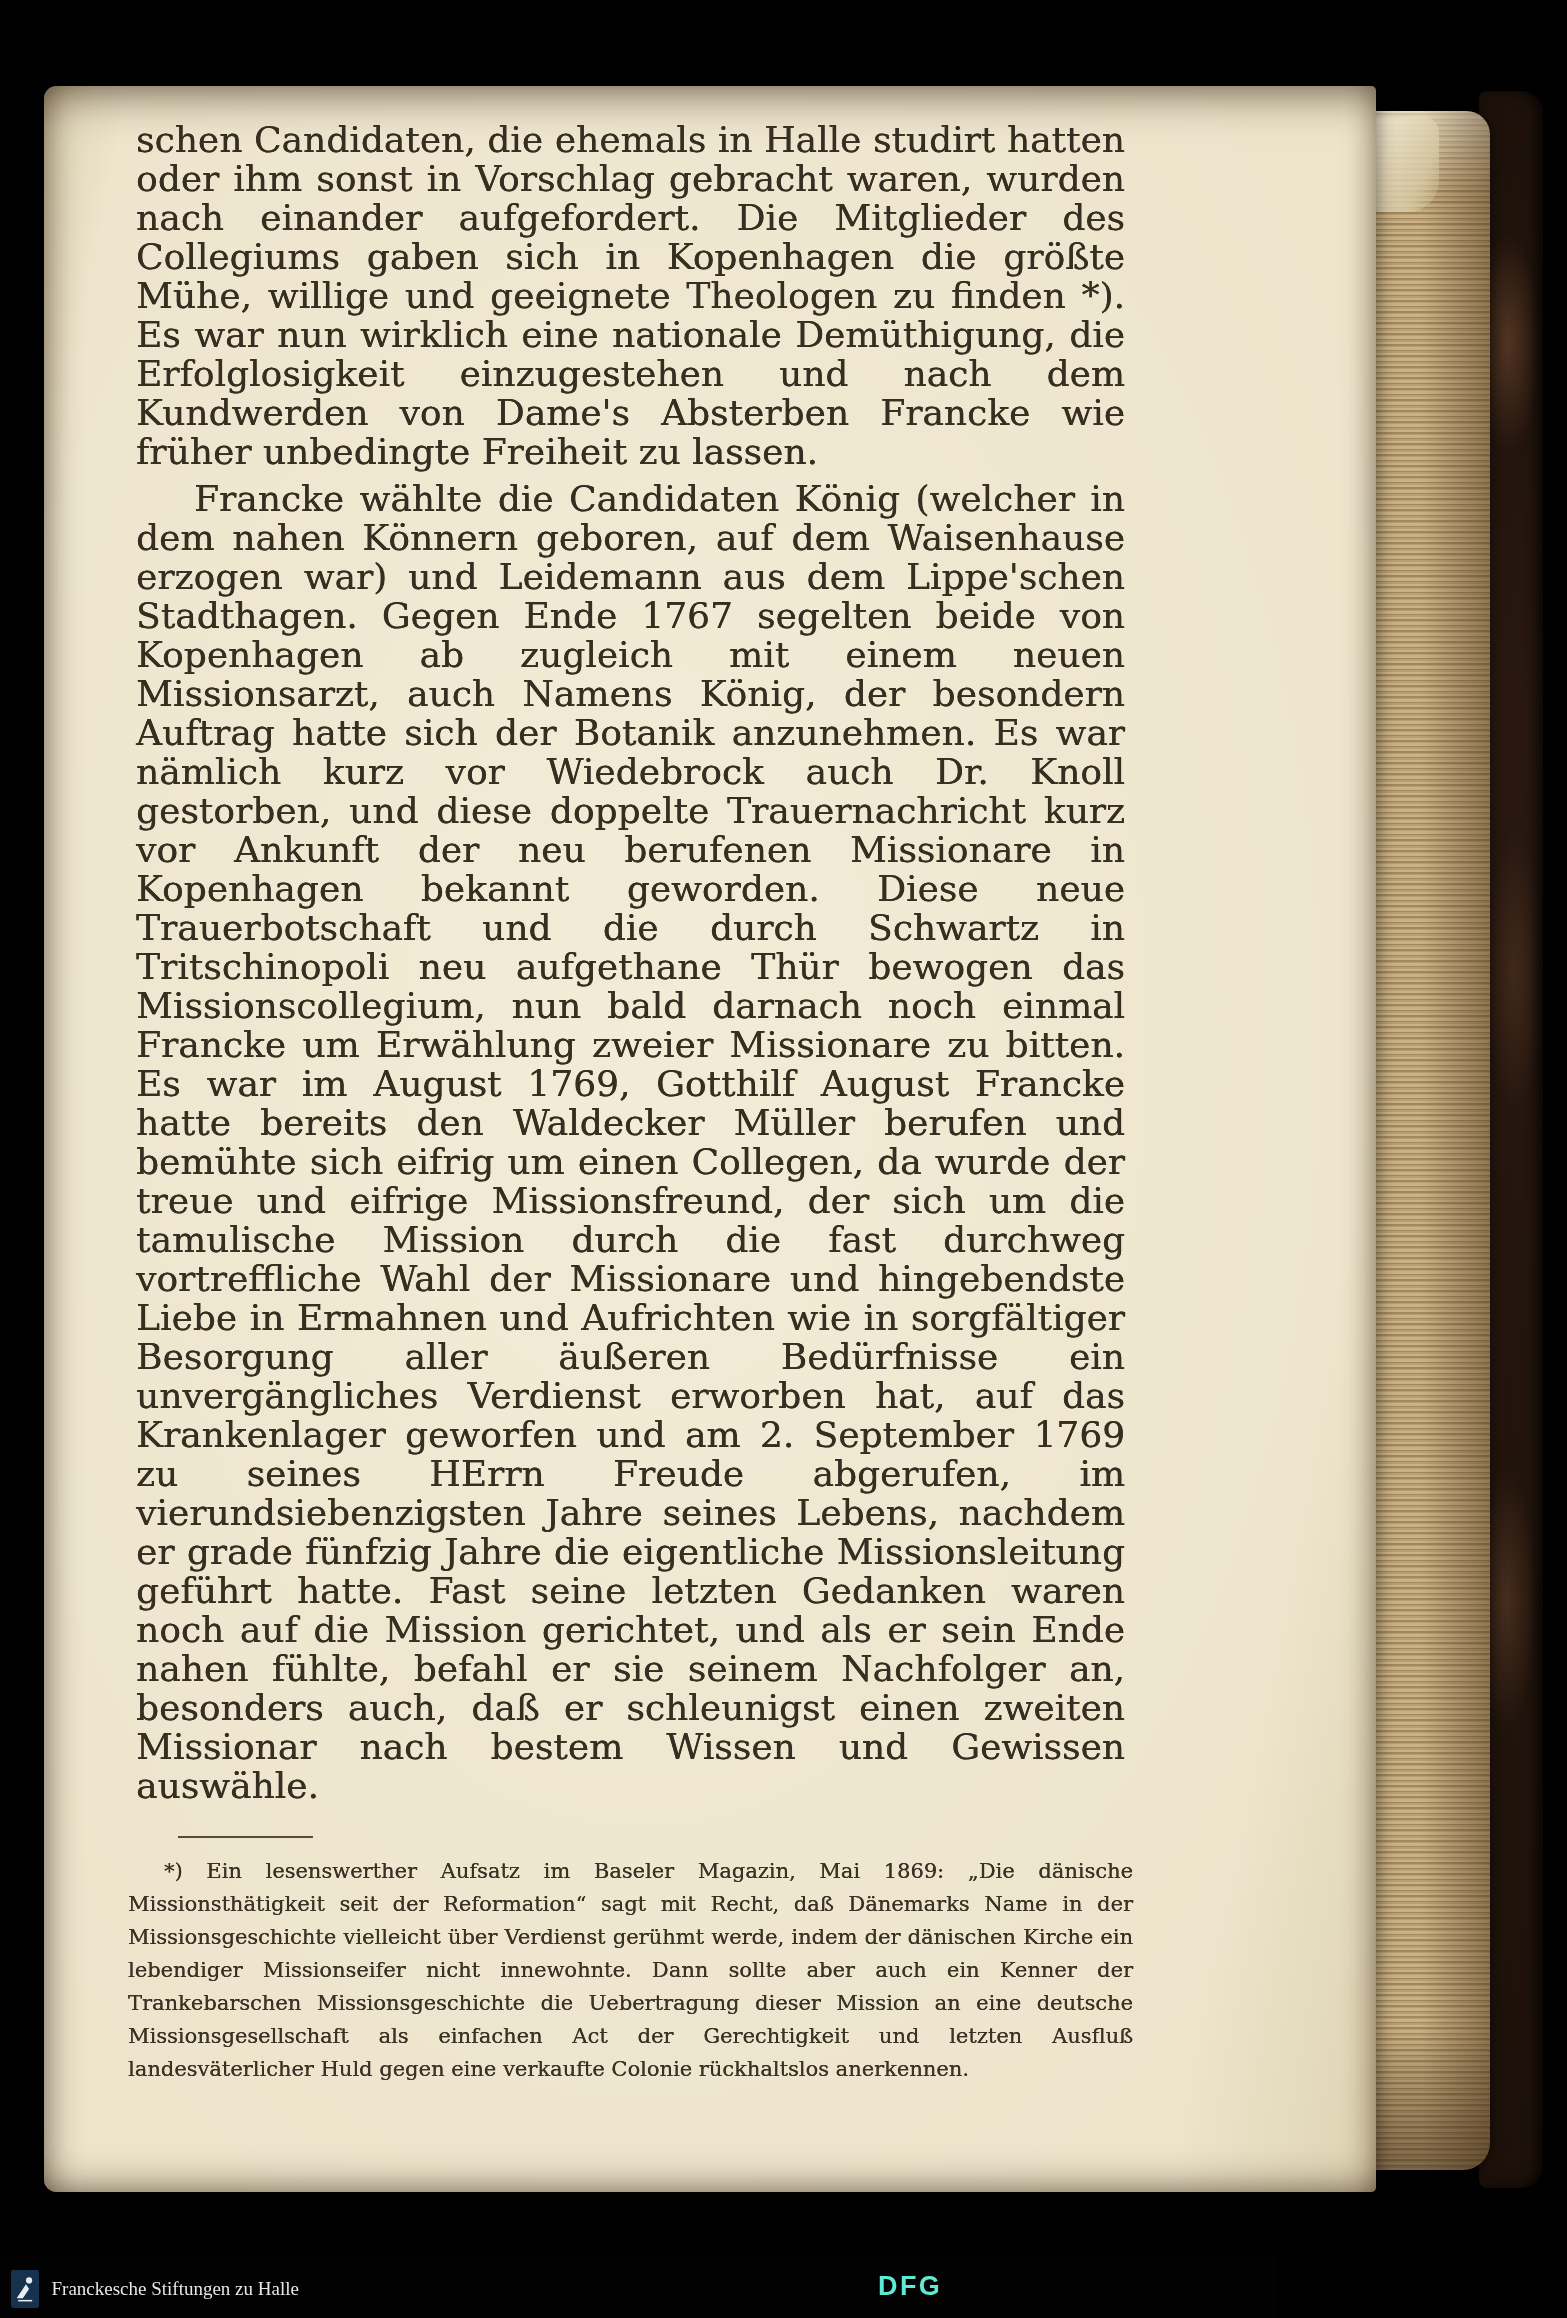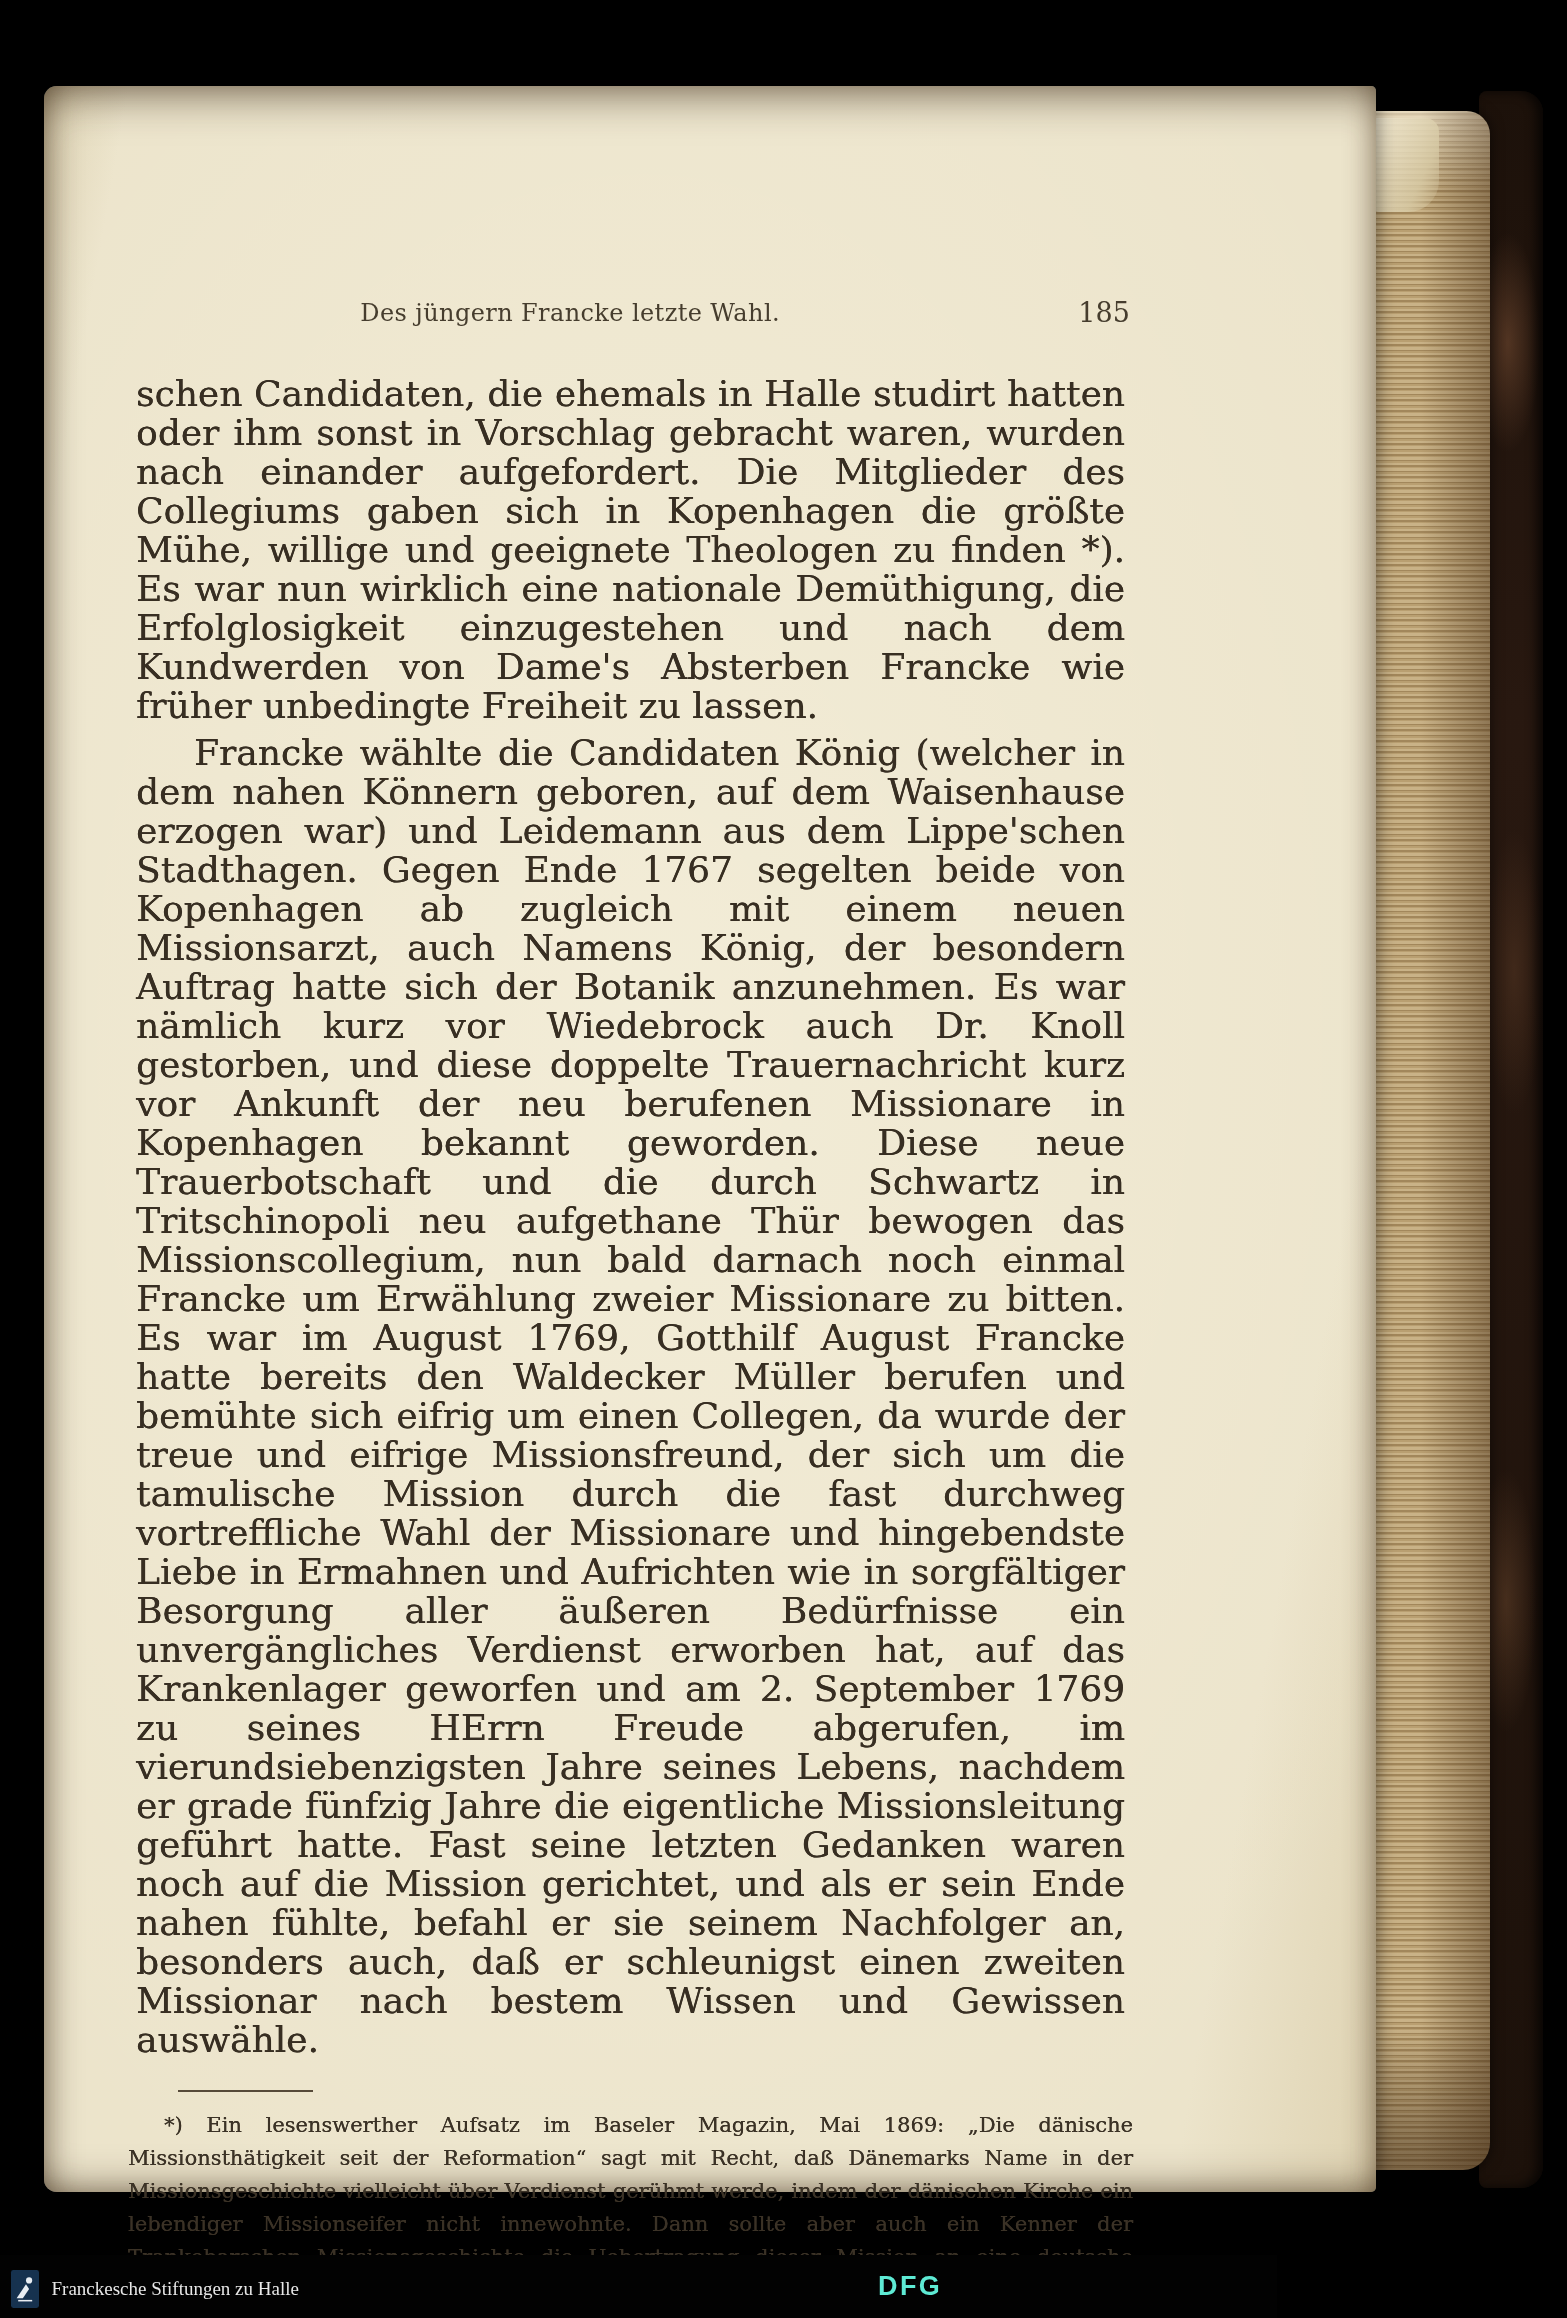--- a/index.html
+++ b/index.html
@@ -99,24 +99,20 @@
 
 <div class="stage">
 
   <div class="cover"></div>
   <div class="fore-edge"></div>
   <div class="edge-highlight"></div>
 
   <div class="page">
     <div class="content">
 
-      <div class="header">
-        <span class="running-title">Des jüngern Francke letzte Wahl.</span>
-        <span class="page-number">185</span>
-      </div>
 
       <p class="body first">schen Candidaten, die ehemals in Halle studirt hatten oder ihm sonst in Vorschlag gebracht waren, wurden nach einander aufgefordert. Die Mitglieder des Collegiums gaben sich in Kopenhagen die größte Mühe, willige und geeignete Theologen zu finden *). Es war nun wirklich eine nationale Demüthigung, die Erfolglosigkeit einzugestehen und nach dem Kundwerden von Dame's Absterben Francke wie früher unbedingte Freiheit zu lassen.</p>
       <p class="body indent">Francke wählte die Candidaten König (welcher in dem nahen Könnern geboren, auf dem Waisenhause erzogen war) und Leidemann aus dem Lippe'schen Stadthagen. Gegen Ende 1767 segelten beide von Kopenhagen ab zugleich mit einem neuen Missionsarzt, auch Namens König, der besondern Auftrag hatte sich der Botanik anzunehmen. Es war nämlich kurz vor Wiedebrock auch Dr. Knoll gestorben, und diese doppelte Trauernachricht kurz vor Ankunft der neu berufenen Missionare in Kopenhagen bekannt geworden. Diese neue Trauerbotschaft und die durch Schwartz in Tritschinopoli neu aufgethane Thür bewogen das Missionscollegium, nun bald darnach noch einmal Francke um Erwählung zweier Missionare zu bitten. Es war im August 1769, Gotthilf August Francke hatte bereits den Waldecker Müller berufen und bemühte sich eifrig um einen Collegen, da wurde der treue und eifrige Missionsfreund, der sich um die tamulische Mission durch die fast durchweg vortreffliche Wahl der Missionare und hingebendste Liebe in Ermahnen und Aufrichten wie in sorgfältiger Besorgung aller äußeren Bedürfnisse ein unvergängliches Verdienst erworben hat, auf das Krankenlager geworfen und am 2. September 1769 zu seines HErrn Freude abgerufen, im vierundsiebenzigsten Jahre seines Lebens, nachdem er grade fünfzig Jahre die eigentliche Missionsleitung geführt hatte. Fast seine letzten Gedanken waren noch auf die Mission gerichtet, und als er sein Ende nahen fühlte, befahl er sie seinem Nachfolger an, besonders auch, daß er schleunigst einen zweiten Missionar nach bestem Wissen und Gewissen auswähle.</p>
 
       <hr class="fn-rule">
 
       <p class="footnote">*) Ein lesenswerther Aufsatz im Baseler Magazin, Mai 1869: „Die dänische Missionsthätigkeit seit der Reformation“ sagt mit Recht, daß Dänemarks Name in der Missionsgeschichte vielleicht über Verdienst gerühmt werde, indem der dänischen Kirche ein lebendiger Missionseifer nicht innewohnte. Dann sollte aber auch ein Kenner der Trankebarschen Missionsgeschichte die Uebertragung dieser Mission an eine deutsche Missionsgesellschaft als einfachen Act der Gerechtigkeit und letzten Ausfluß landesväterlicher Huld gegen eine verkaufte Colonie rückhaltslos anerkennen.</p>
 
     </div>
   </div>

